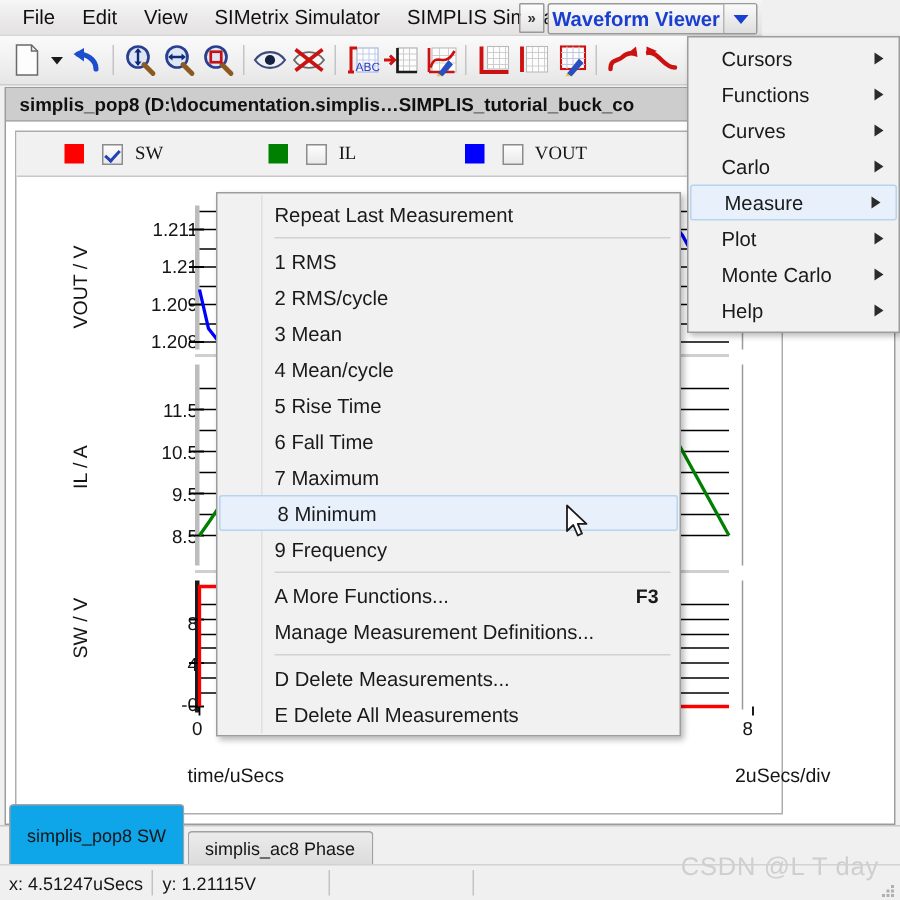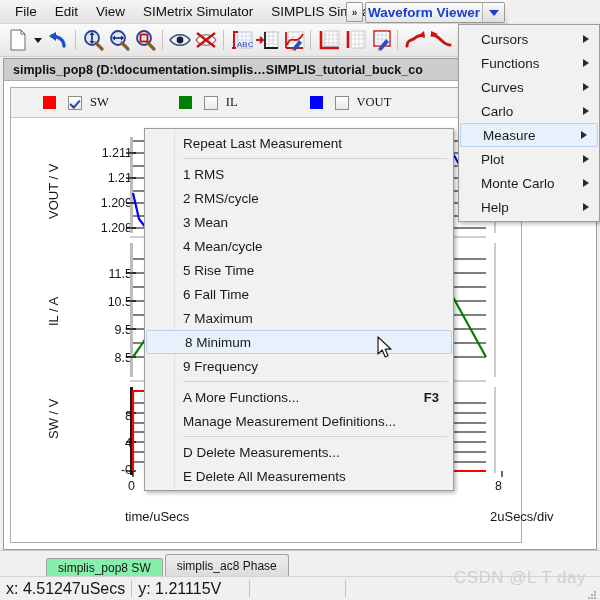--- a/index.html
+++ b/index.html
@@ -183,34 +183,33 @@
     padding: 0 11px;
     display: flex; align-items: center;
     font-size: 12px; color: #151515;
     border: 1px solid #a2a2a2;
     border-bottom: none;
     border-radius: 3px 3px 0 0;
     margin-right: 2px;
     background: linear-gradient(to bottom,#ececec,#dcdcdc);
   }
   .tab.active {
-    background: #86efac;
-    height: 18px;
+    background: #0ea5e9;
+    height: 40px;
     font-weight: normal;
-    margin-left: 40px;
   }
 
   
   .statusbar {
     position: absolute; left: 0; top: 576px;
     width: 600px; height: 24px;
     background: #f0f0f0;
     border-top: 1px solid #d2d2d2;
     display: flex; align-items: center;
-    font-size: 16px; color: #151515;
+    font-size: 12px; color: #151515;
   }
   .sb-cell {
     height: 17px; display: flex; align-items: center;
     padding: 0 6px;
     border-right: 1px solid #c3c3c3;
     white-space: nowrap;
   }
   .sb-cell.noborder { border-right: none; }
   .watermark {
     position: absolute; right: 14px; top: 568px;

